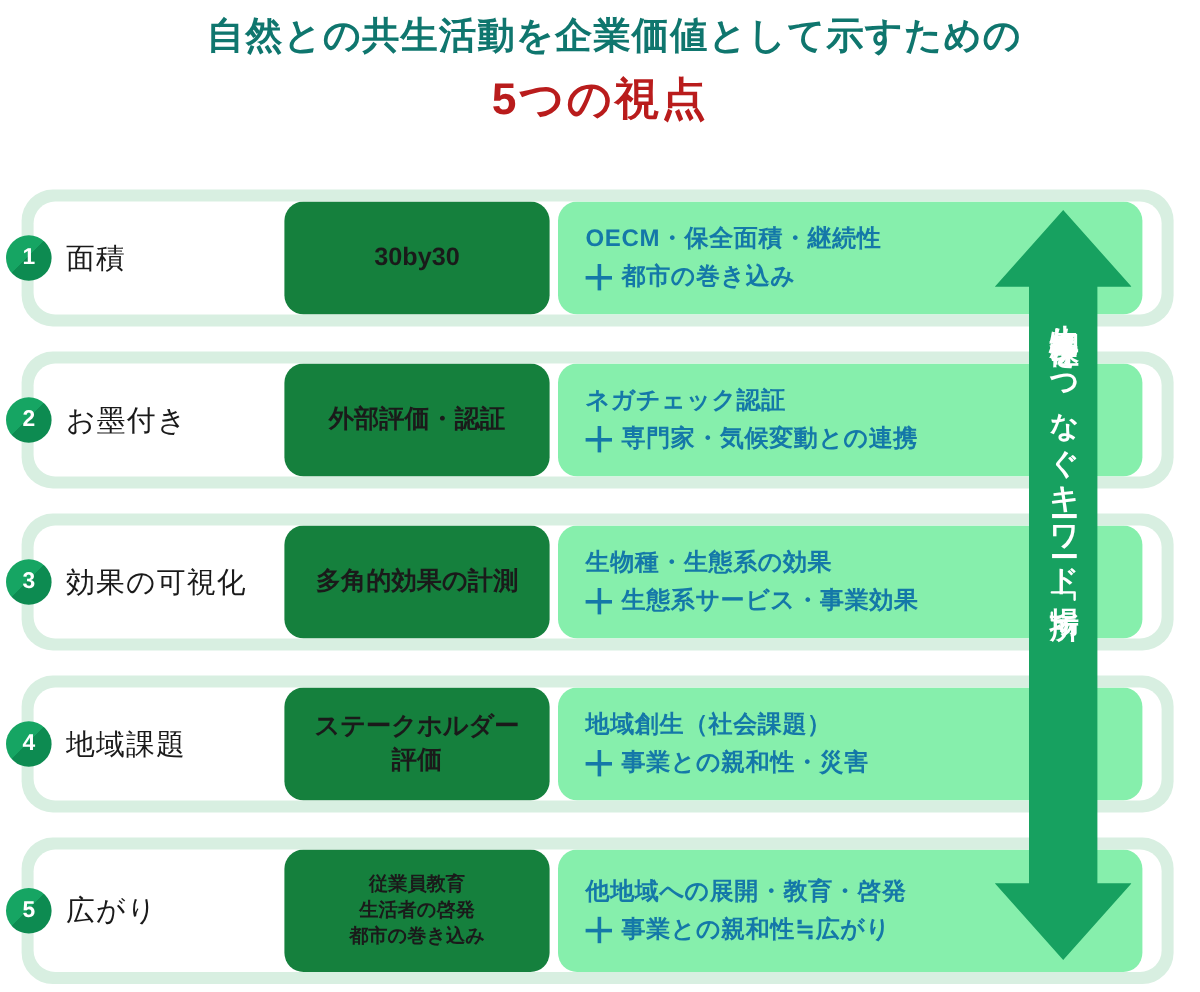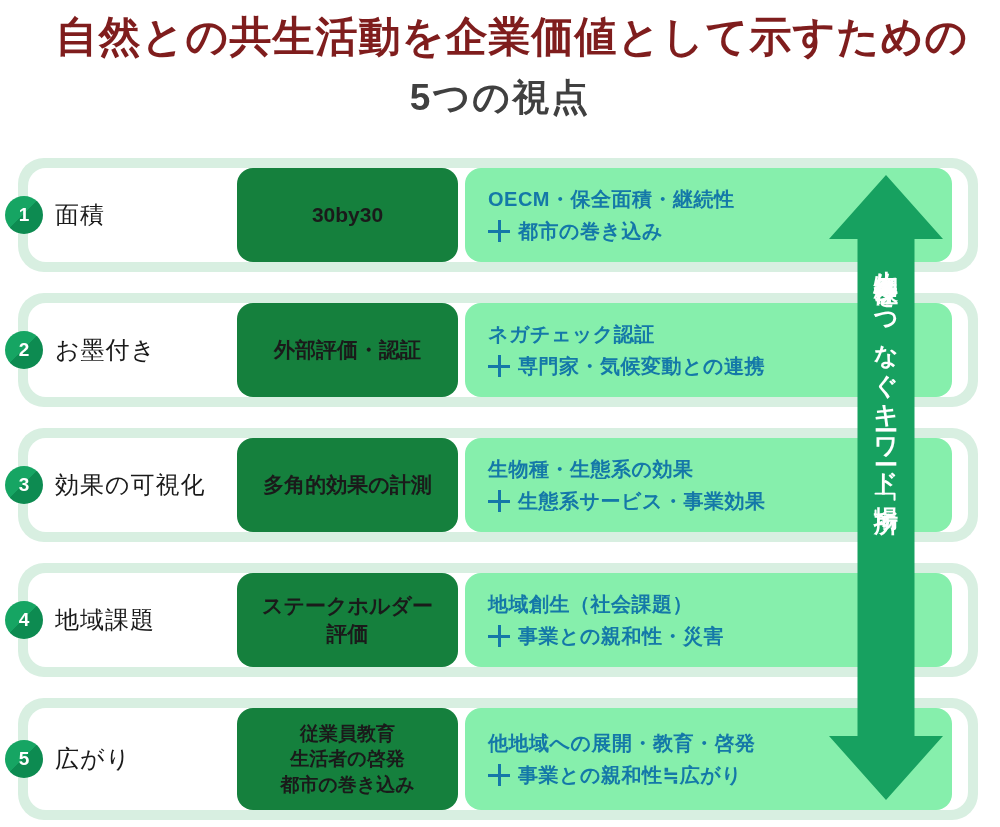--- a/index.html
+++ b/index.html
@@ -3,22 +3,22 @@
 <meta charset="utf-8">
 <style>
   html,body{margin:0;padding:0;background:#ffffff;}
   body{
     width:1000px;height:827px;position:relative;overflow:hidden;
     font-family:"Liberation Sans","DejaVu Sans",sans-serif;
     color:#1a1a1a;
   }
   
   .title-wrap{position:absolute;top:10px;left:0;width:1000px;text-align:center;}
-  .title-line1{font-size:42px;font-weight:bold;color:#7f1d1d;letter-spacing:1px;line-height:1.3;padding-left:24px;}
-  .title-line2{font-size:37px;font-weight:bold;color:#404040;letter-spacing:2px;margin-top:8px;}
+  .title-line1{font-size:31px;font-weight:bold;color:#0f766e;letter-spacing:1px;line-height:1.3;padding-left:24px;}
+  .title-line2{font-size:37px;font-weight:bold;color:#b91c1c;letter-spacing:2px;margin-top:8px;}
   
   .rows{position:absolute;left:18px;top:158px;width:960px;display:flex;flex-direction:column;gap:21px;}
   .row{
     position:relative;height:114px;box-sizing:border-box;
     background:#d8efe1;border-radius:26px;padding:10px;
   }
   .row.tall{height:122px;}
   .row-inner{
     height:100%;background:#ffffff;border-radius:18px;
     display:flex;align-items:stretch;overflow:hidden;
@@ -31,21 +31,21 @@
   }
   .num-circle span{color:#ffffff;font-size:19px;font-weight:bold;}
   .label-cell{width:209px;flex:none;display:flex;align-items:center;padding-left:27px;box-sizing:border-box;}
   .row-label{font-size:24px;font-weight:normal;color:#1a1a1a;letter-spacing:1px;}
   .green-box{
     width:221px;flex:none;background:#15803d;border-radius:16px;
     display:flex;flex-direction:column;align-items:center;justify-content:center;
   }
   .green-box span{display:block;text-align:center;font-size:21px;font-weight:bold;color:#1a1a1a;line-height:1.35;}
   .green-box span:empty{display:none;}
-  .row.tall .green-box span{font-size:19px;}
+  .row.tall .green-box span{font-size:16px;}
   .gap7{width:7px;flex:none;}
   .blue-box{
     flex:1;margin-right:16px;background:#86efac;border-radius:16px;
     display:flex;flex-direction:column;justify-content:center;
     padding-left:23px;box-sizing:border-box;
   }
   .detail-line1{font-size:20px;font-weight:bold;color:#1478a8;line-height:1.6;letter-spacing:0.5px;}
   .detail-line2{display:flex;align-items:center;font-size:20px;font-weight:bold;color:#1478a8;line-height:1.6;letter-spacing:0.5px;}
   .plus{position:relative;display:inline-block;width:22px;height:22px;margin-right:8px;flex:none;}
   .plus::before{content:'';position:absolute;left:0;top:50%;width:100%;height:3px;margin-top:-1.5px;background:#1478a8;}

